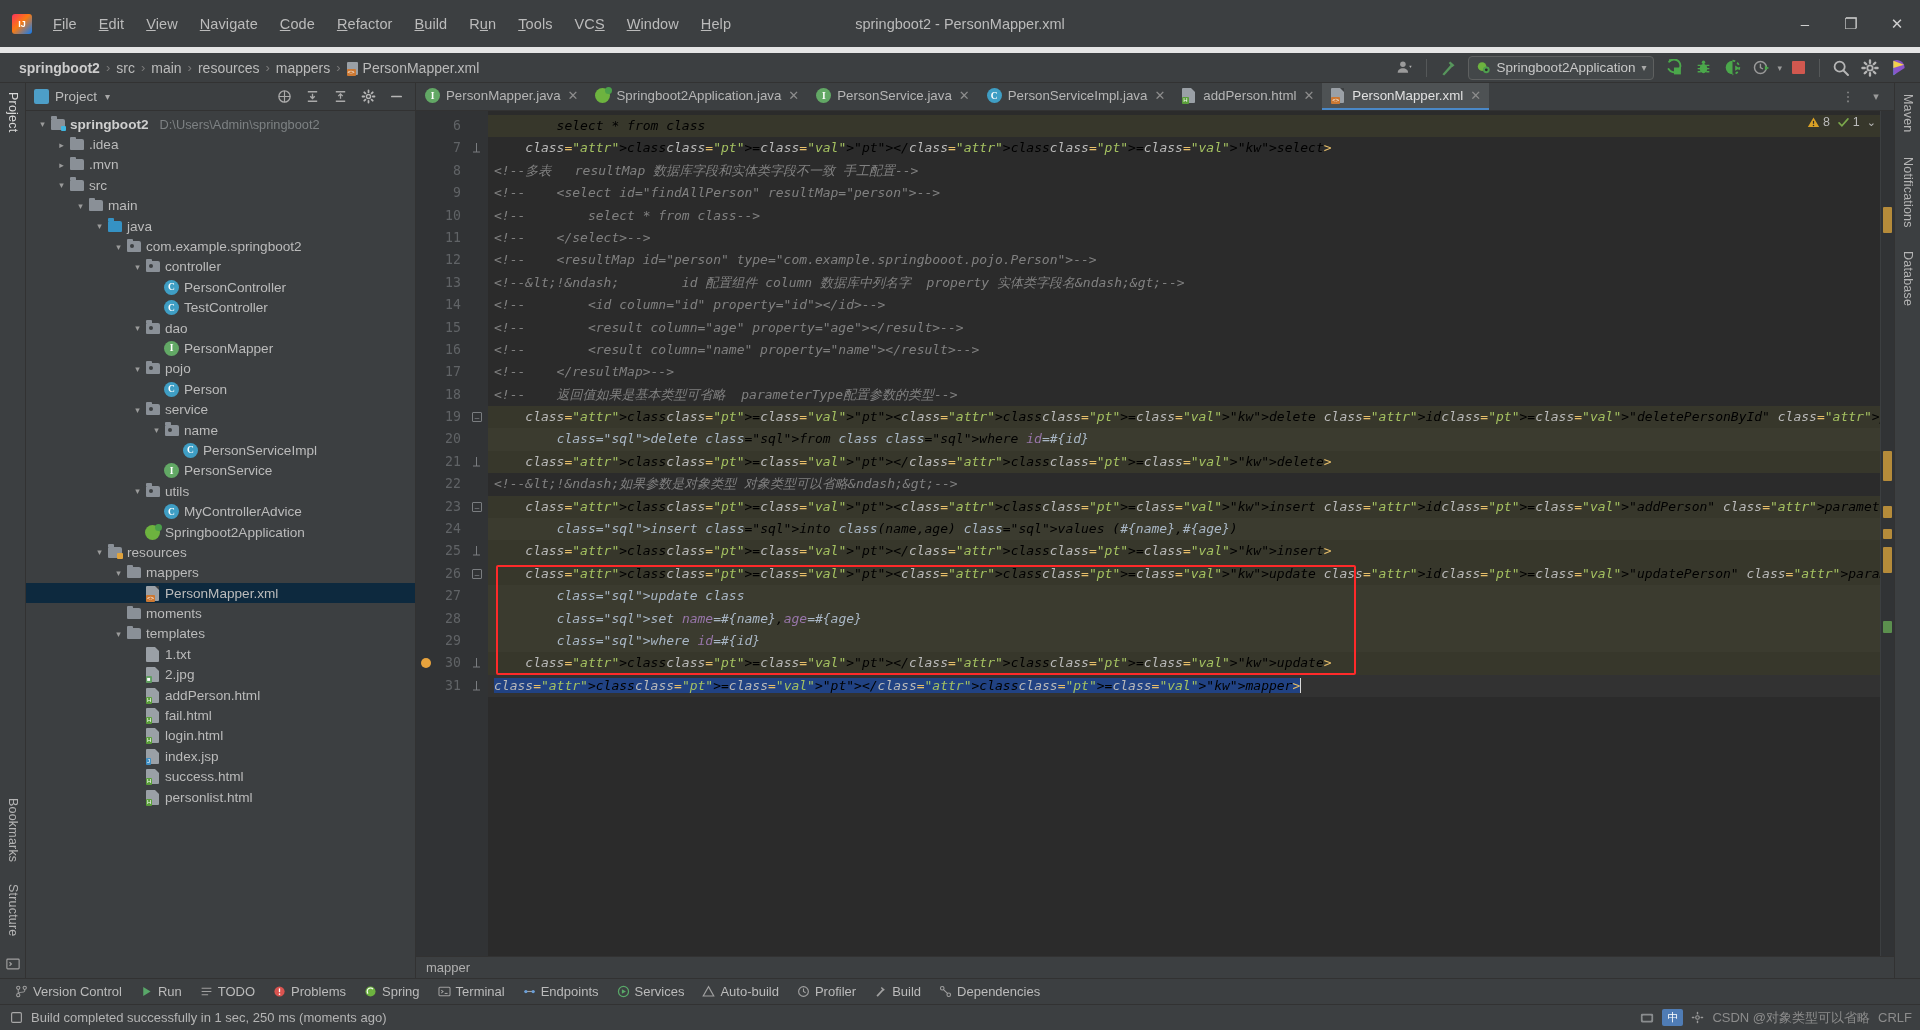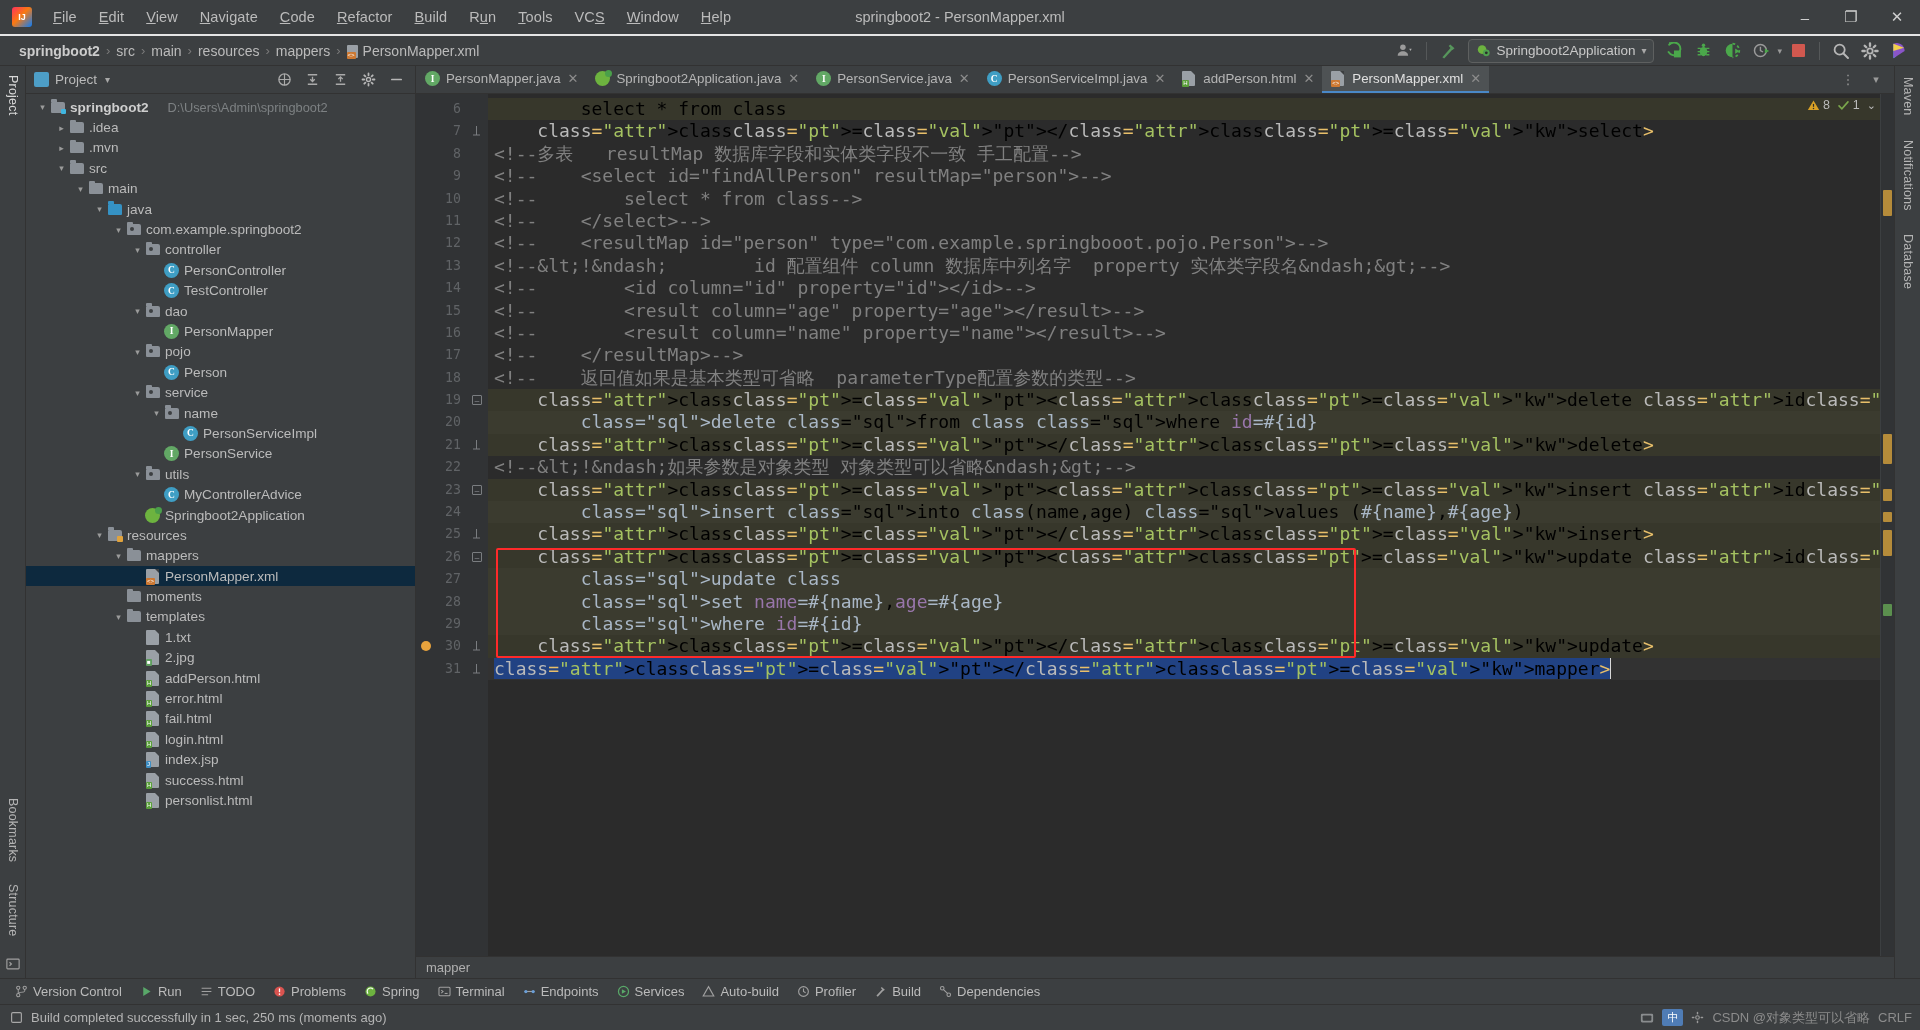--- a/index.html
+++ b/index.html
@@ -7,22 +7,22 @@
     width: 1920px; height: 1030px;
     background: #3c3f41;
     font-family: "Liberation Sans", sans-serif;
     overflow: hidden;
     -webkit-font-smoothing: antialiased;
   }
   .app { width: 1920px; height: 1030px; display: flex; flex-direction: column; background:#3c3f41; }
 
   
   .titlebar {
-    height: 36px; background: #3c3f41; display: flex; align-items: center;
-    border-bottom: 2px solid #e5e5e5; flex: none; position: relative;
+    height: 53px; background: #3c3f41; display: flex; align-items: center;
+    border-bottom: 6px solid #e5e5e5; flex: none; position: relative;
   }
   .ij-logo {
     width: 20px; height: 20px; margin: 0 10px 0 12px; flex:none;
     background: linear-gradient(135deg,#fe315d 0%,#f97a12 45%,#087cfa 100%);
     border-radius: 3px; position: relative;
   }
   .ij-logo::after {
     content: "IJ"; position: absolute; inset: 0; color: #fff; font-size: 9px;
     font-weight: bold; display: flex; align-items: center; justify-content: center;
     font-family: "Liberation Sans", sans-serif;
@@ -99,21 +99,21 @@
   .trow {
     height: 20.4px; display: flex; align-items: center; font-size: 13.6px; color: #bbbbbb;
     padding-right: 6px; white-space: nowrap; cursor: default;
   }
   .trow.selected { background: #0d293e; }
   .twist {
     width: 13px; flex: none; display: flex; align-items: center; justify-content: center;
     color: #9b9b9b; font-size: 9px;
   }
   .ticon { width: 17px; flex: none; display: flex; align-items: center; justify-content: center; margin-right: 4px; }
-  .tpath { color: #7d8183; font-size: 12.8px; margin-left: 19px; }
+  .tpath { color: #7d8183; font-size: 12.8px; margin-left: 11px; }
   .bold { font-weight: bold; color: #cfcfcf; }
 
   
   .folder { width: 14px; height: 11px; background: #8a9097; border-radius: 1px 2px 1px 1px; position: relative; }
   .folder::before { content:""; position: absolute; top:-2.5px; left:0; width: 6px; height: 3px; background:#8a9097; border-radius:1px 1px 0 0; }
   .folder.blue { background: #3592c4; }
   .folder.blue::before { background:#3592c4; }
   .folder.mod::after { content:""; position:absolute; right:-1px; bottom:-1px; width:5px;height:5px;background:#40b6e0;border-radius:1px;}
   .folder.src::after { content:""; position:absolute; right:-1px; bottom:-1px; width:6px;height:6px;background:#e0a33d;border-radius:1px;}
   .folder.pkg { background:#8a9097; }
@@ -165,22 +165,22 @@
   .gln { height: 22.4px; line-height: 22.4px; padding-right: 27px; position: relative; }
   .fold {
     position: absolute; right: 6px; top: 6px; width: 10px; height: 10px;
     color: #7a7d80; font-size: 9px; line-height: 10px; text-align: center;
   }
   .fold-box { border: 1px solid #7a7d80; border-radius: 1px; }
   .bp { position: absolute; left: 5px; top: 6px; width: 10px; height: 10px; border-radius: 50%; background: #e8a33d; }
 
   .code {
     flex: 1; position: relative; overflow: hidden; padding-top: 4px;
-    font-family: "DejaVu Sans Mono", monospace; font-size: 18px;
-    background: #2b2b2b; min-width: 0;
+    font-family: "DejaVu Sans Mono", monospace; font-size: 13px;
+    background: #2b2b2b; min-width: 0; font-style: italic;
   }
   .cl { height: 22.4px; line-height: 22.4px; white-space: pre; padding-left: 6px; position: relative; }
   .cl.hl { background: #3b3b2f; }
   .cl.hl2 { background: #37372b; }
   .cl.cursor-line { background: #323232; }   
   .pt  { color: #e8bf6a; }   
   .attr{ color: #bababa; }
   .val { color: #a5c261; }
   .cmt { color: #808080; }
   .sqlw{ color: #9876aa; }
@@ -648,30 +648,20 @@
           </div>
           <div class="trow">
             <span style="width: 105px; flex: 0 0 auto;"></span>
             <span class="twist"></span>
             <span class="ticon">
               <span class="fileico">
                 <span class="badge html">H</span>
               </span>
             </span>
             <span>addPerson.html</span>
-          </div>
-          <div class="trow">
-            <span style="width: 105px; flex: 0 0 auto;"></span>
-            <span class="twist"></span>
-            <span class="ticon">
-              <span class="fileico">
-                <span class="badge html">H</span>
-              </span>
-            </span>
-            <span>error.html</span>
           </div>
           <div class="trow">
             <span style="width: 105px; flex: 0 0 auto;"></span>
             <span class="twist"></span>
             <span class="ticon">
               <span class="fileico">
                 <span class="badge html">H</span>
               </span>
             </span>
             <span>fail.html</span>

